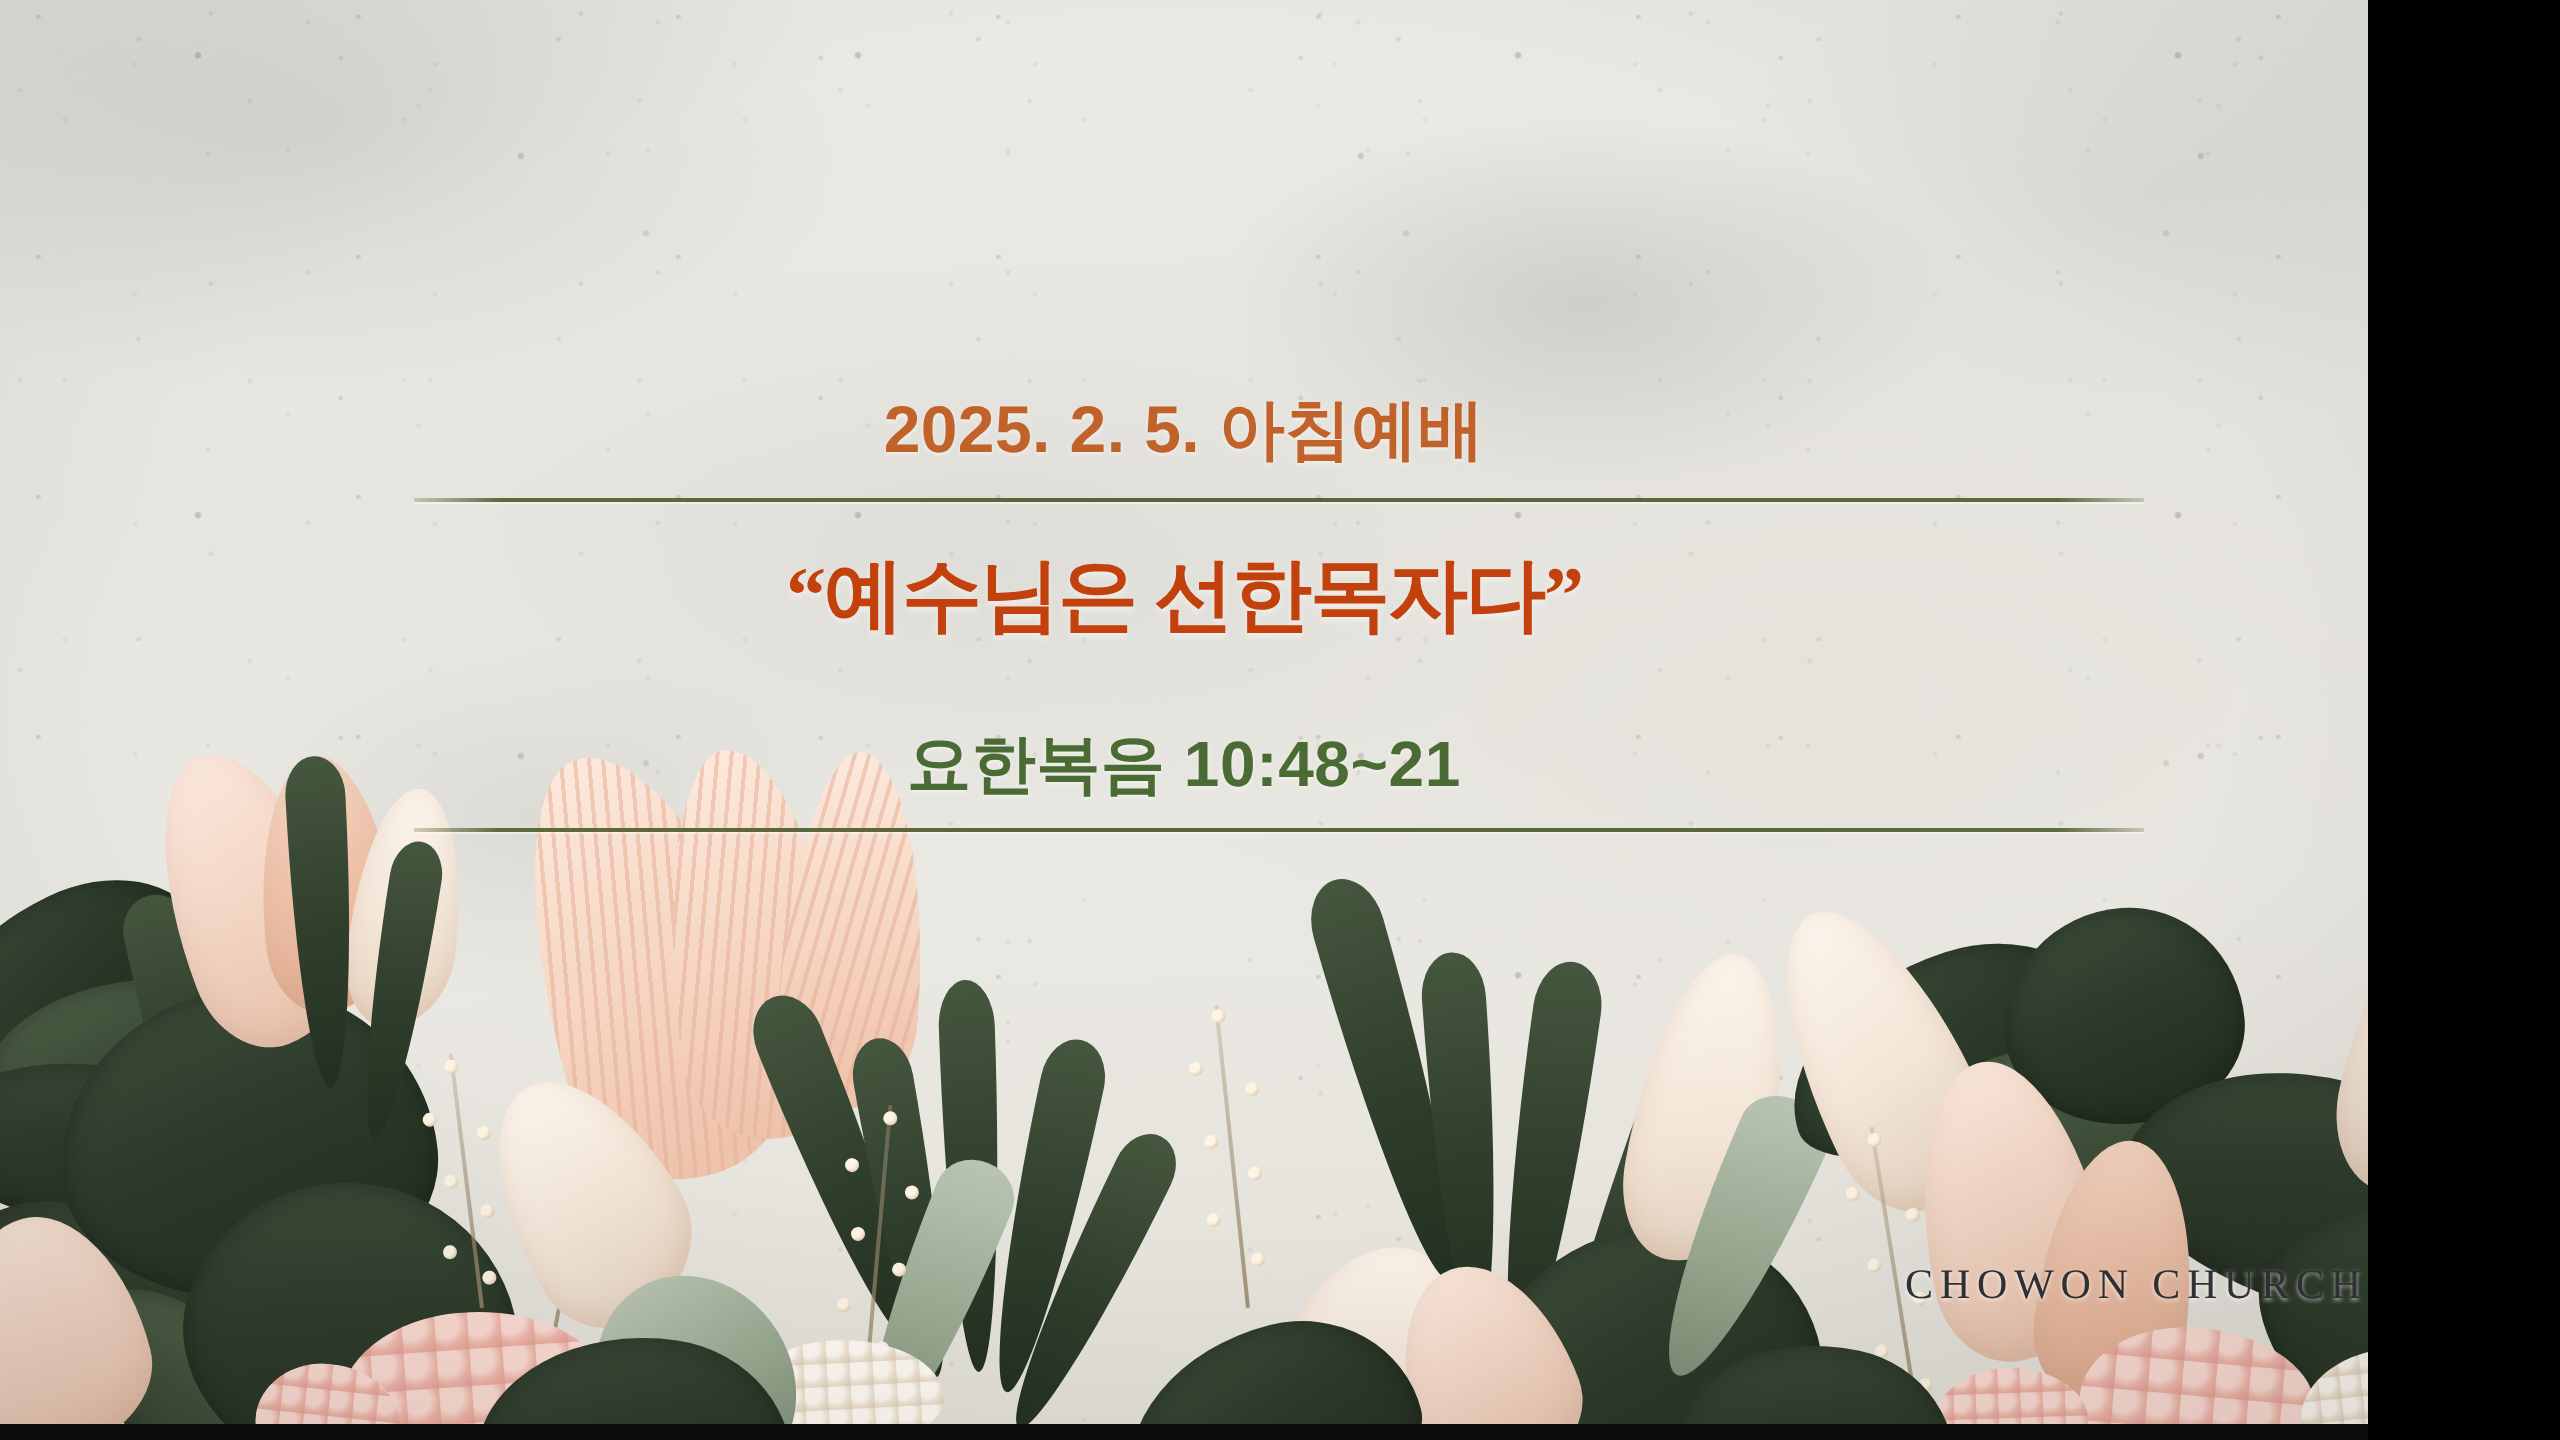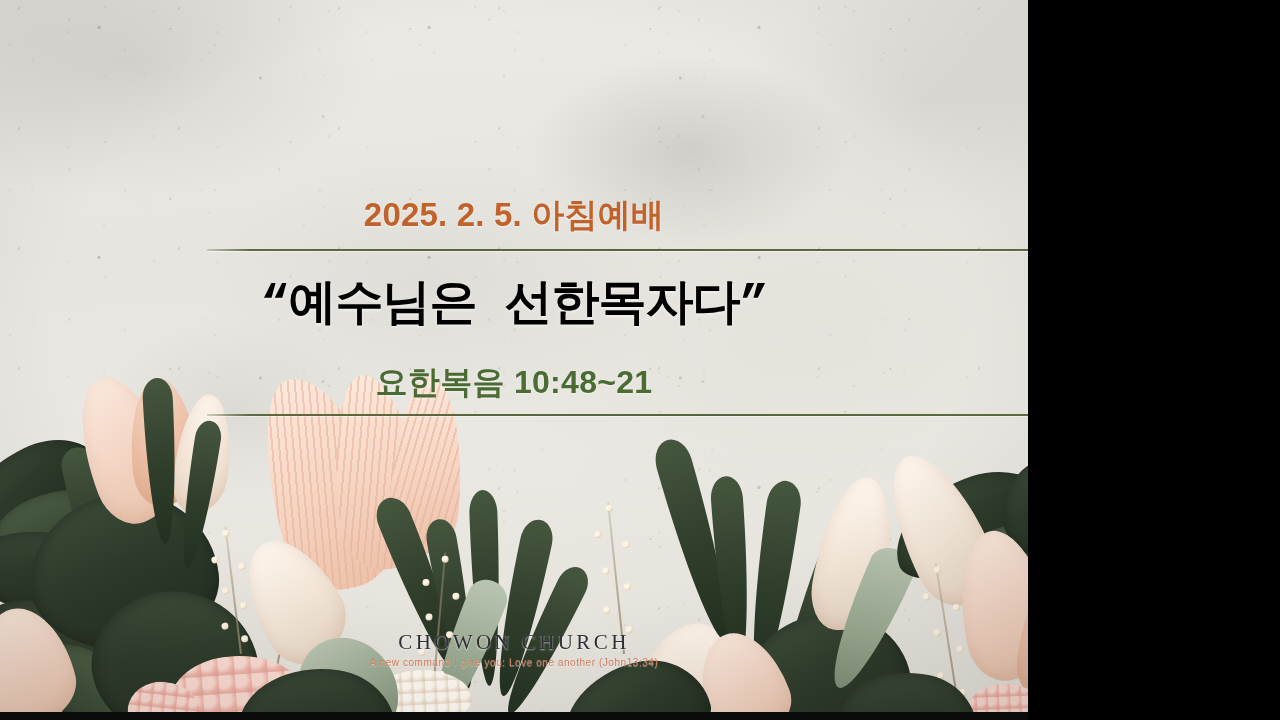--- a/index.html
+++ b/index.html
@@ -8,21 +8,21 @@
   html, body {
     width:1280px; height:720px;
     overflow:hidden;
     background:#000;
     font-family:"Liberation Sans", sans-serif;
   }
 
   
   .slide {
     position:relative;
-    width:1028px; height:720px;
+    width:1184px; height:720px;
     overflow:hidden;
     background:#e9e7e1;
   }
 
   
   .wall {
     position:absolute; inset:0;
     background:
       radial-gradient(ellipse 38% 30% at 13% 9%,  rgba(150,148,142,.22), rgba(150,148,142,0) 62%),
       radial-gradient(ellipse 26% 22% at 67% 21%, rgba(138,136,130,.26), rgba(138,136,130,0) 60%),
@@ -164,24 +164,24 @@
         rgba(92,104,62,.25) 0%,
         #5d6a3e 5%, #58653a 50%, #5d6a3e 95%,
         rgba(92,104,62,.25) 100%);
     box-shadow:0 1px 0 rgba(255,255,255,.45);
   }
   .rule.top    { top:249px; }
   .rule.bottom { top:414px; }
 
   .sermon-title {
     position:absolute; left:0; right:0; top:270px;
-    font-family:Liberation Mono, monospace;
-    font-size:48px; font-weight:700;
+    font-family:Liberation Serif, serif;
+    font-size:40px; font-weight:700;
     letter-spacing:-1px;
-    color:#000000;
+    color:#c2410c;
     text-shadow:0 2px 3px rgba(255,255,255,.45);
     white-space:nowrap;
   }
 
   .scripture {
     position:absolute; left:0; right:0; top:361px;
     font-family:"Liberation Sans", sans-serif;
     font-size:32px; font-weight:700;
     letter-spacing:.3px;
     color:#4a6b33;
@@ -193,20 +193,21 @@
     position:absolute; left:0; right:0; top:632px;
     text-align:center;
   }
   .logo-name {
     font-family:"Liberation Serif", serif;
     font-size:21px; font-weight:400;
     letter-spacing:3.4px;
     color:#2f3034;
     text-shadow:0 1px 2px rgba(255,255,255,.7);
     line-height:1;
+    text-align:right;
   }
   .logo-tagline {
     margin-top:5px;
     font-family:"Liberation Sans", sans-serif;
     font-size:10px; font-weight:400;
     letter-spacing:.55px;
     color:#cf7d5e;
     text-shadow:0 1px 1px rgba(255,255,255,.45);
     line-height:1;
   }
@@ -364,17 +365,16 @@
 
     <div class="sermon-title">“예수님은 선한목자다”</div>
 
     <div class="scripture">요한복음 10:48~21</div>
 
     <div class="rule bottom"></div>
   </div>
 
   <div class="logo">
     <div class="logo-name">CHOWON CHURCH</div>
-    <div class="logo-tagline">A new command I give you: Love one another (John13:34)</div>
   </div>
 
   <div class="letterbox-bottom"></div>
 </div>
 
 </body></html>

